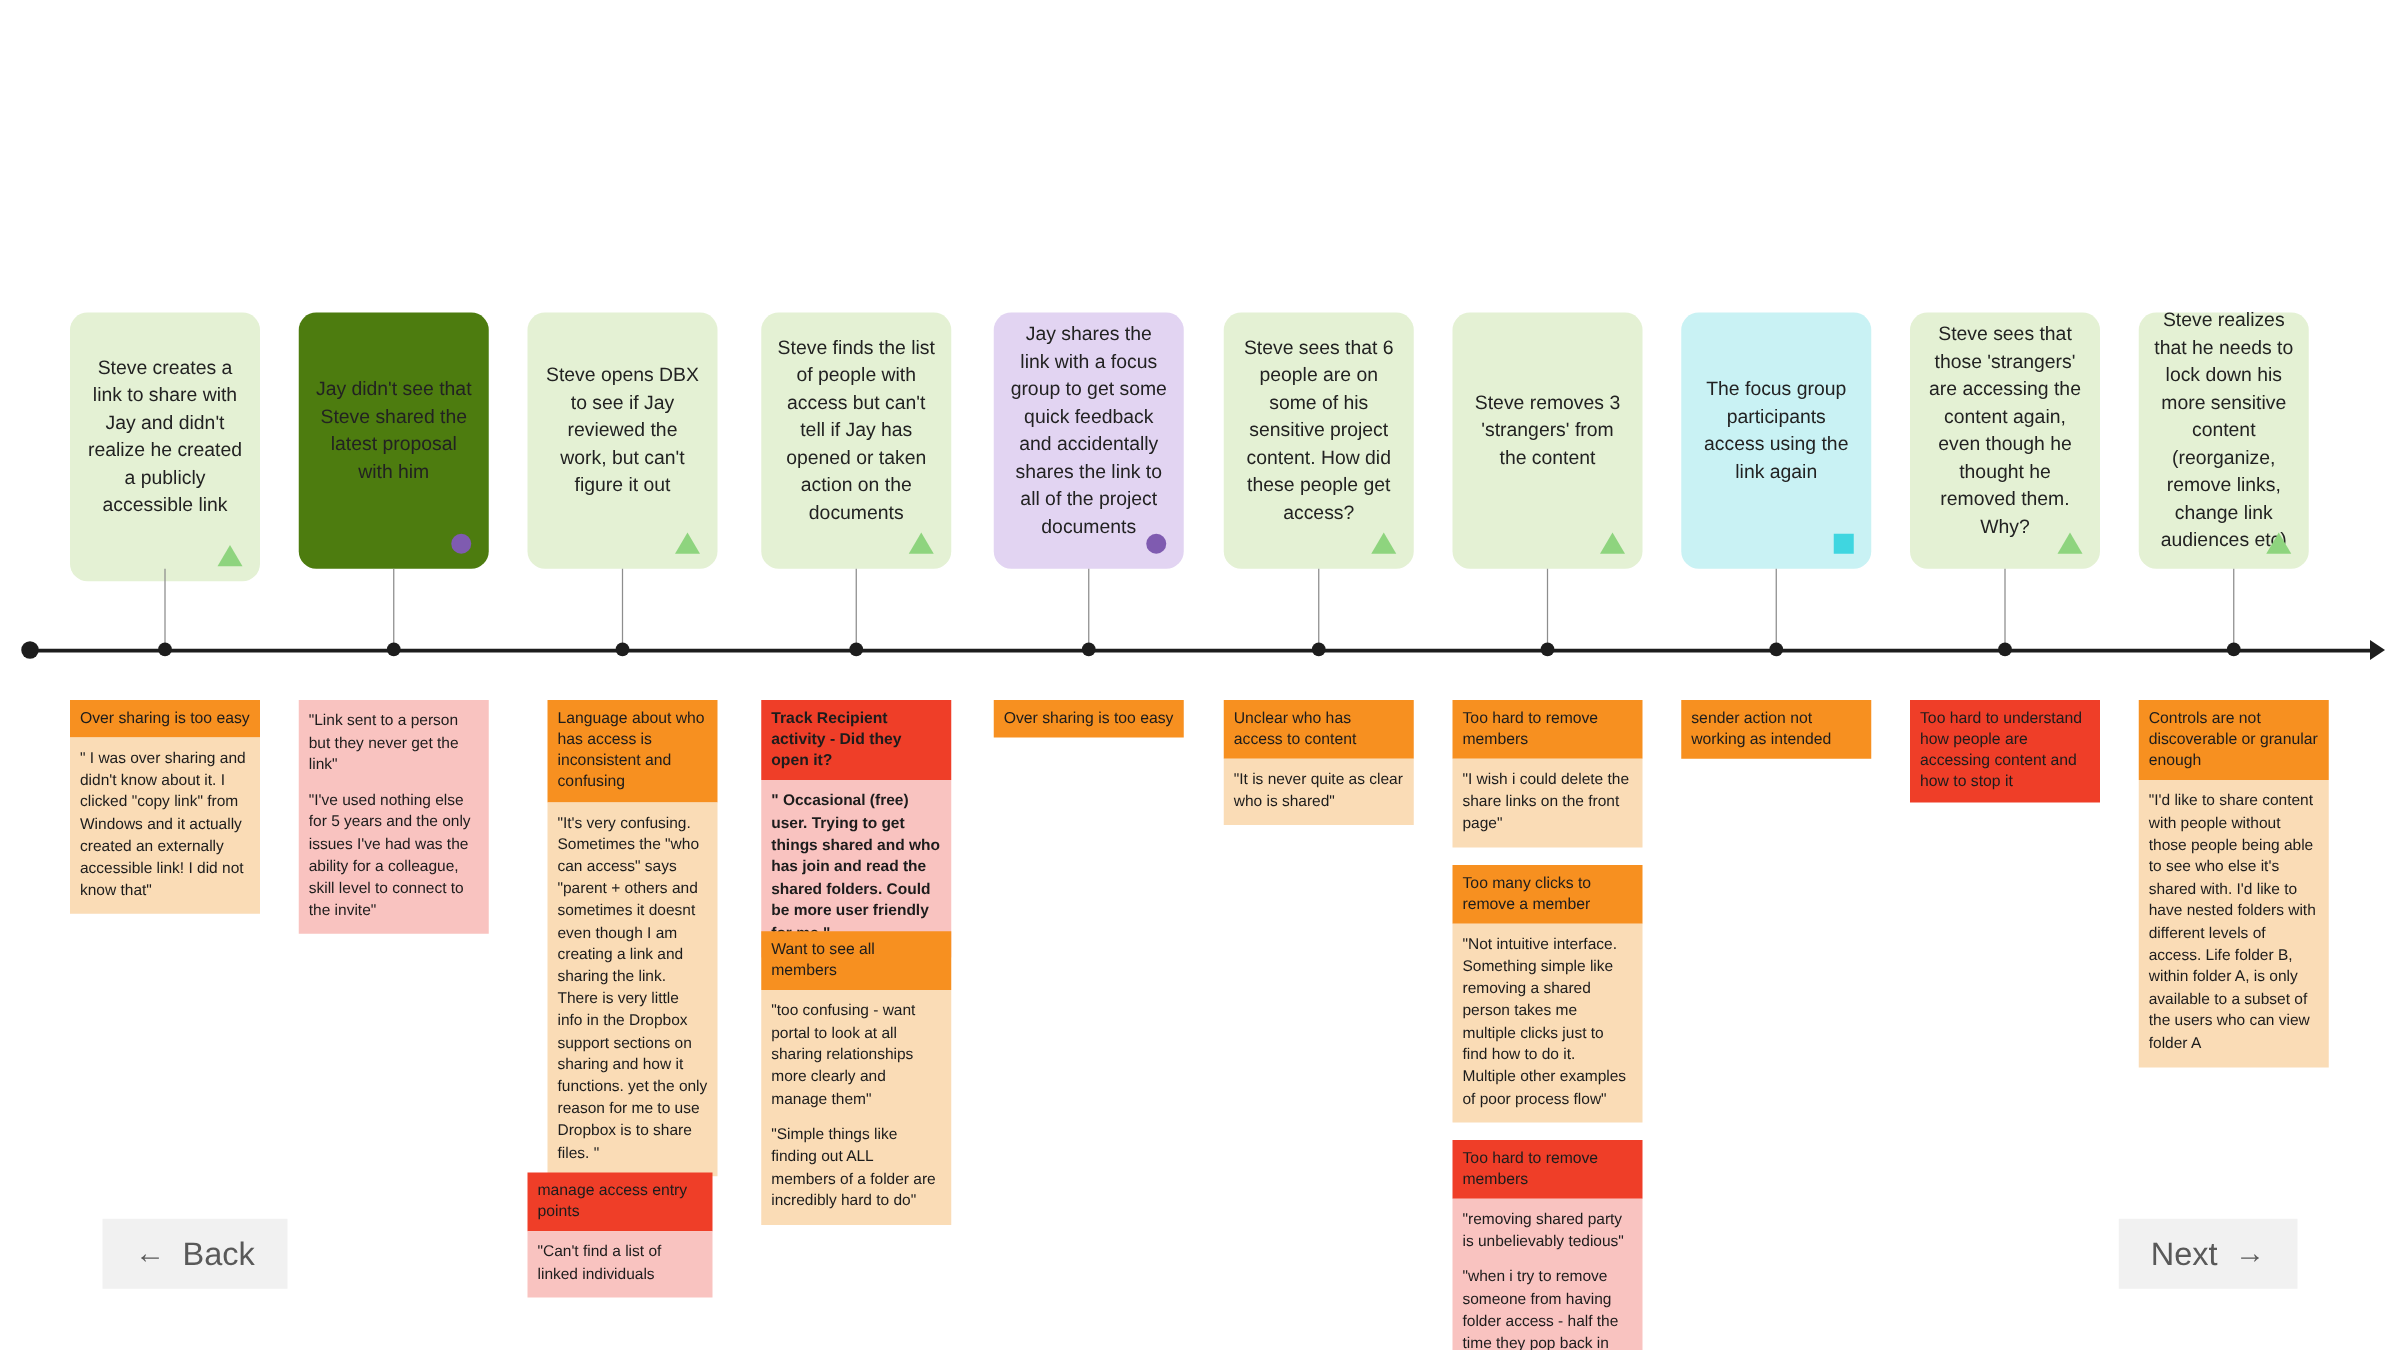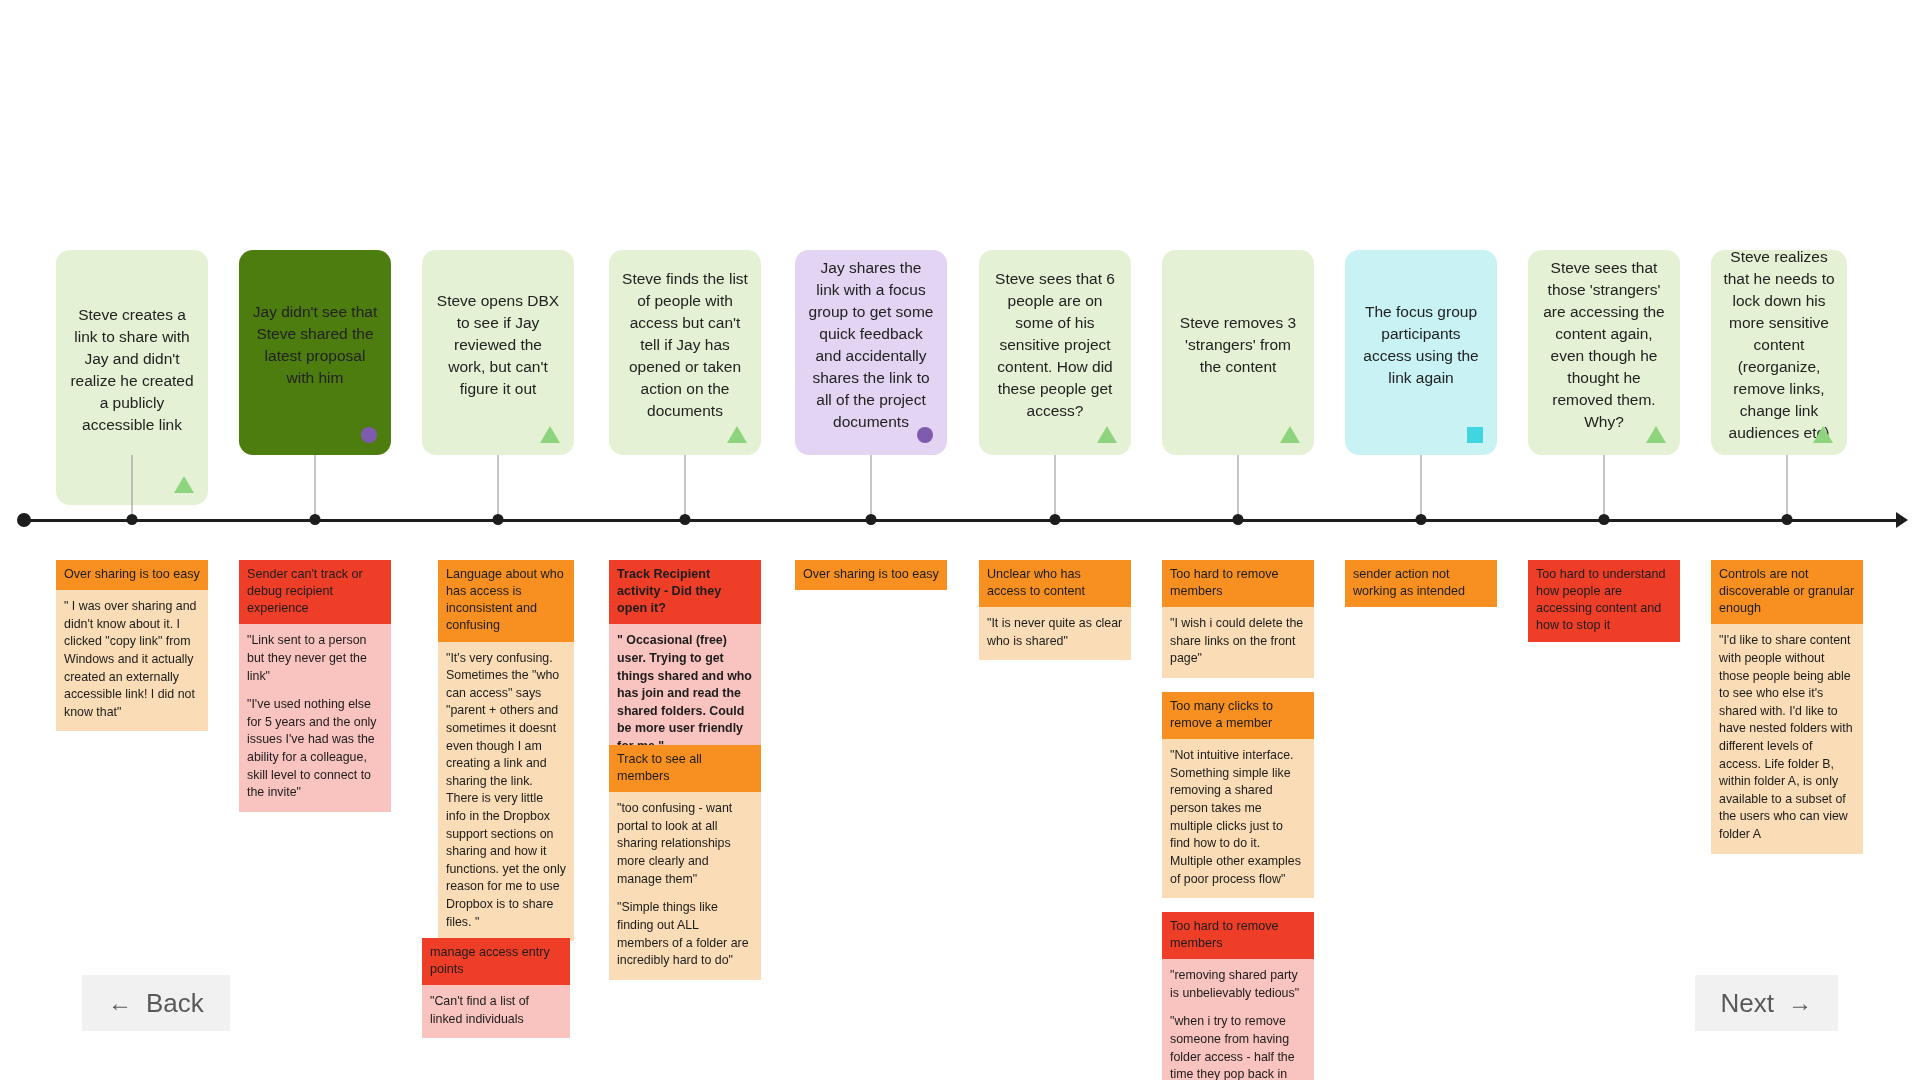--- a/index.html
+++ b/index.html
@@ -132,21 +132,21 @@
 <body>
 
 <div class="stage">
 
 
   <div class="axis-cap-left"></div>
   <div class="axis-line"></div>
   <div class="axis-arrow"></div>
 
   <div id="cards-layer">
-      <div class="card" style="left: 56px; top: 250px; width: 152px; height: 255px; background: rgb(228, 241, 212);">
+      <div class="card" style="left: 56px; top: 250px; width: 152px; height: 215px; background: rgb(228, 241, 212);">
         <div class="card-text">Steve creates a link to share with Jay and didn't realize he created a publicly accessible link</div>
         <div class="card-marker">
           <div class="marker-triangle"></div>
         </div>
       </div>
       <div class="card" style="left: 239px; top: 250px; width: 152px; height: 205px; background: #4d7c0f;">
         <div class="card-text">Jay didn't see that Steve shared the latest proposal with him</div>
         <div class="card-marker">
           <div class="marker-circle"></div>
         </div>
@@ -225,21 +225,20 @@
       <div class="axis-node" style="left: 1787px;"></div>
     </div>
   <div id="notes-layer">
       <div class="note" style="left: 56px; top: 560px; width: 152px;">
         <div class="note-head orange">Over sharing is too easy</div>
         <div class="note-body orange">
           <p>" I was over sharing and didn't know about it. I clicked "copy link" from Windows and it actually created an externally accessible link! I did not know that"</p>
         </div>
       </div>
       <div class="note" style="left: 239px; top: 560px; width: 152px;">
-        <div class="note-head red">Sender can't track or debug recipient experience</div>
         <div class="note-body red">
           <p>"Link sent to a person but they never get the link"</p>
           <p>"I've used nothing else for 5 years and the only issues I've had was the ability for a colleague, skill level to connect to the invite"</p>
         </div>
       </div>
       <div class="note" style="left: 422px; top: 560px; width: 152px; padding-left: 16px;">
         <div class="note-head orange">Language about who has access is inconsistent and confusing</div>
         <div class="note-body orange">
           <p>"It's very confusing. Sometimes the "who can access" says "parent + others and sometimes it doesnt even though I am creating a link and sharing the link. There is very little info in the Dropbox support sections on sharing and how it functions. yet the only reason for me to use Dropbox is to share files. "</p>
         </div>
@@ -250,21 +249,21 @@
           <p>"Can't find a list of linked individuals</p>
         </div>
       </div>
       <div class="note" style="left: 609px; top: 560px; width: 152px; font-weight: bold;">
         <div class="note-head red">Track Recipient activity - Did they open it?</div>
         <div class="note-body red">
           <p>" Occasional (free) user. Trying to get things shared and who has join and read the shared folders. Could be more user friendly for me."</p>
         </div>
       </div>
       <div class="note" style="left: 609px; top: 745px; width: 152px;">
-        <div class="note-head orange">Track to see all members</div>
+        <div class="note-head orange">Want to see all members</div>
         <div class="note-body orange">
           <p>"too confusing - want portal to look at all sharing relationships more clearly and manage them"</p>
           <p>"Simple things like finding out ALL members of a folder are incredibly hard to do"</p>
         </div>
       </div>
       <div class="note" style="left: 795px; top: 560px; width: 152px;">
         <div class="note-head orange">Over sharing is too easy</div>
       </div>
       <div class="note" style="left: 979px; top: 560px; width: 152px;">
         <div class="note-head orange">Unclear who has access to content</div>

